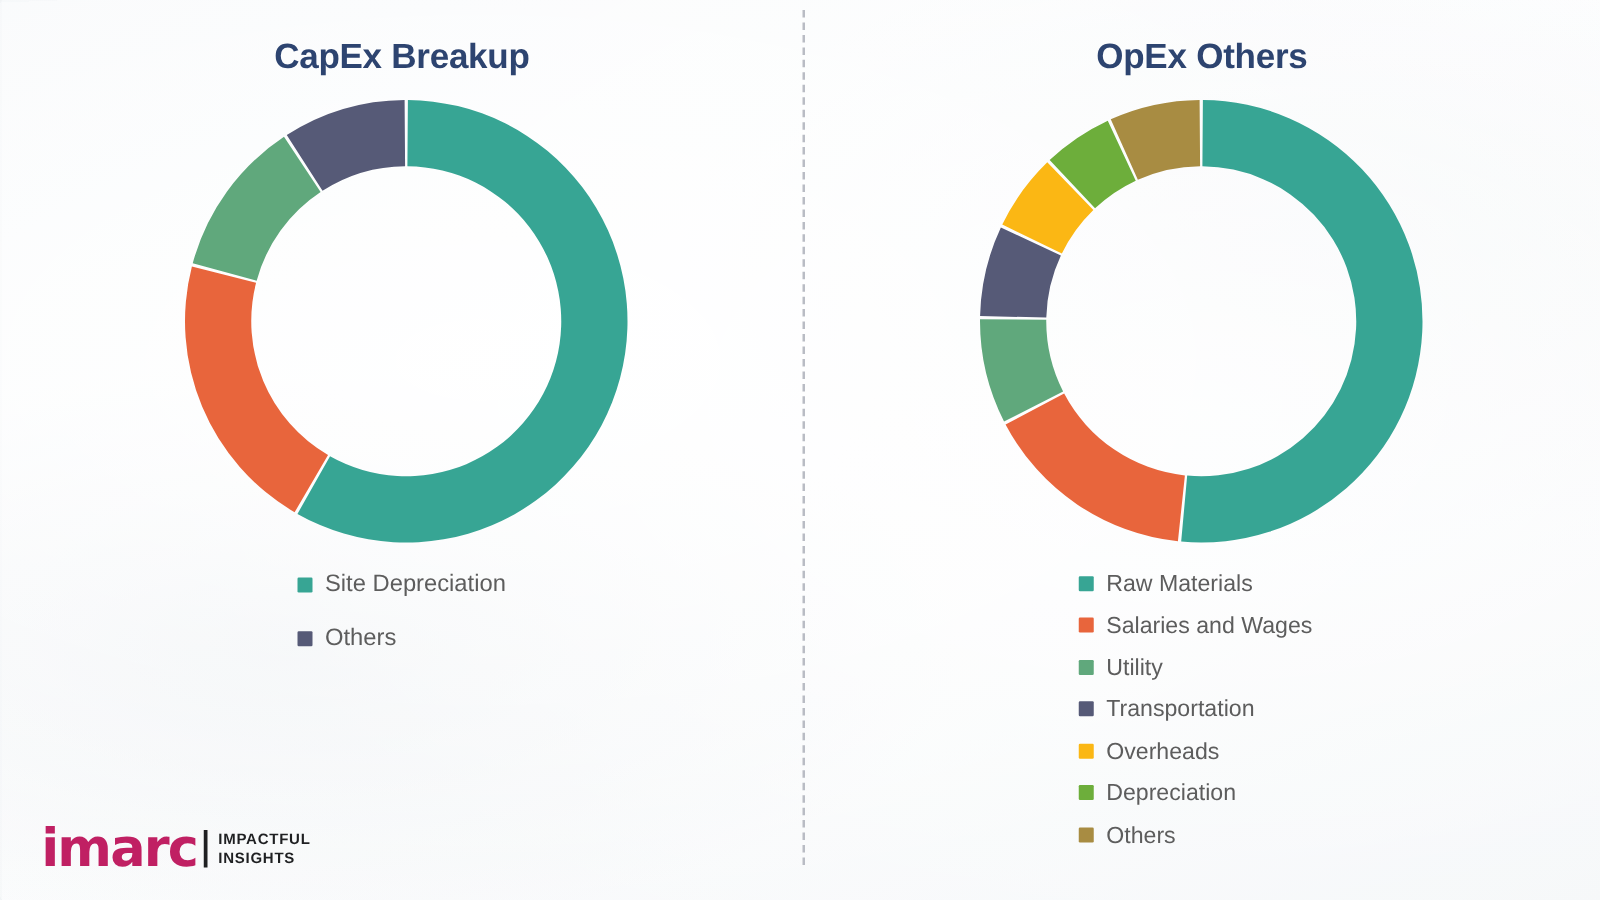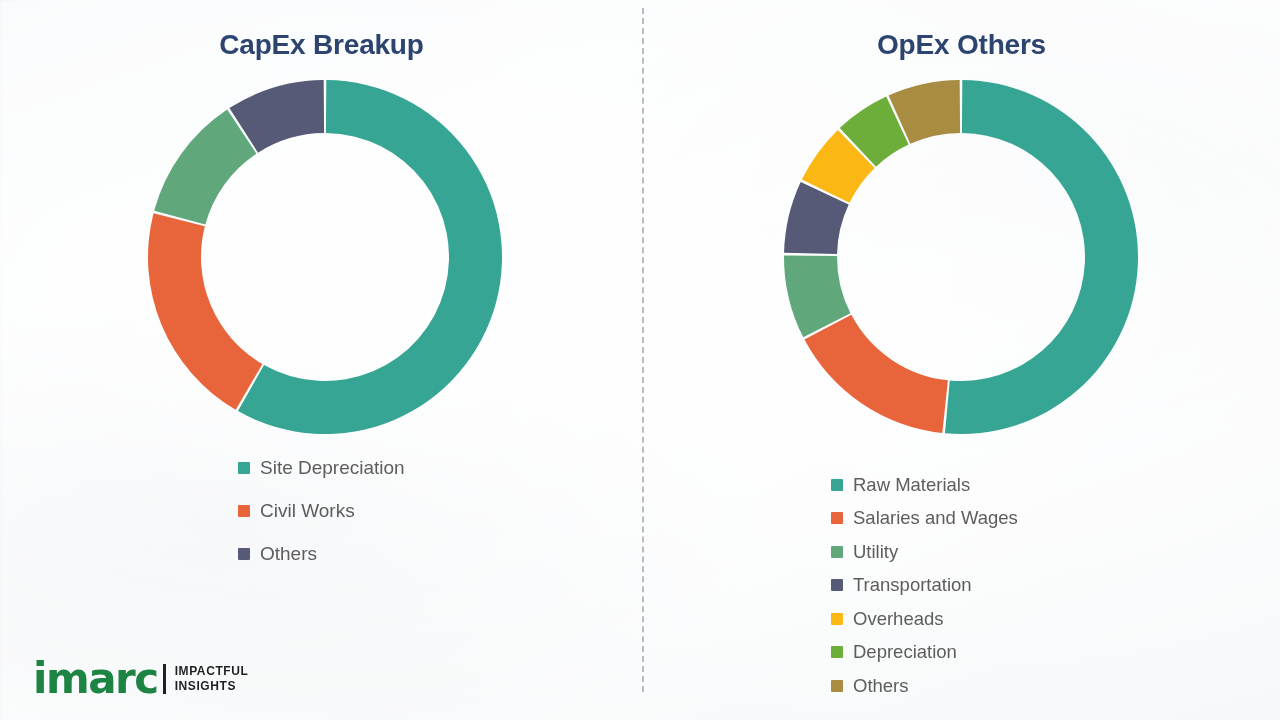--- a/index.html
+++ b/index.html
@@ -56,21 +56,21 @@
   .title-left  { top: 29px; }
   .title-right { top: 29px; }
 
   .donut-wrap { position: absolute; }
   .donut-left  { left: 146px; top: 78px;  width: 358px; height: 358px; }
   .donut-right { left: 782px; top: 78px;  width: 358px; height: 358px; }
   .donut-wrap svg { display: block; width: 100%; height: 100%; }
 
   .legend { position: absolute; }
   .legend-left  { left: 238px; top: 448px; }
-  .legend-right { left: 831px; top: 452px; margin-top: 18px; }
+  .legend-right { left: 863px; top: 452px; }
 
   .legend-item {
     display: flex;
     align-items: center;
     margin-bottom: 4px;
   }
   .legend-left .legend-item  { height: 39px; }
   .legend-right .legend-item { height: 29.5px; }
 
   .swatch {
@@ -91,21 +91,21 @@
   .logo {
     position: absolute;
     left: 33px; bottom: 22px;
     display: flex;
     align-items: center;
     opacity: 0.96;
   }
   .logo-mark {
     font-size: 42px;
     font-weight: bold;
-    color: #15803d;
+    color: #be185d;
     letter-spacing: -1.5px;
     line-height: 0.9;
     font-family: "DejaVu Sans", sans-serif;
   }
   .logo-bar {
     width: 3px; height: 30px;
     background: #17181a;
     margin: 0 9px 0 5px;
   }
   .logo-tag {
@@ -139,24 +139,20 @@
             <path d="M 8.179936880972093 132.6372343791775 A 177 177 0 0 1 81.19126070902666 31.478982791229328 L 110.47862332157801 75.65194274639795 A 124 124 0 0 0 59.329447306443726 146.51987041253113 Z" fill="#60A87C"></path>
             <path d="M 83.39046175298706 30.04424752231631 A 177 177 0 0 1 177.68708810999948 2.0048693823214307 L 178.0802199188697 55.003411318688464 A 124 124 0 0 0 112.0193065388158 74.64681747326114 Z" fill="#565A77"></path>
           </g>
       </svg>
     </div>
 
     <div class="legend legend-left">
       <div class="legend-item">
         <span class="swatch" style="background:#37A594"></span>
         <span class="legend-label">Site Depreciation</span>
-      </div>
-      <div class="legend-item">
-        <span class="swatch" style="background:#E8653C"></span>
-        <span class="legend-label">Civil Works</span>
       </div>
       <div class="legend-item">
         <span class="swatch" style="background:#565A77"></span>
         <span class="legend-label">Others</span>
       </div>
     </div>
   </div>
 
   <div class="panel panel-right">
     <div class="chart-title title-right">OpEx Others</div>

